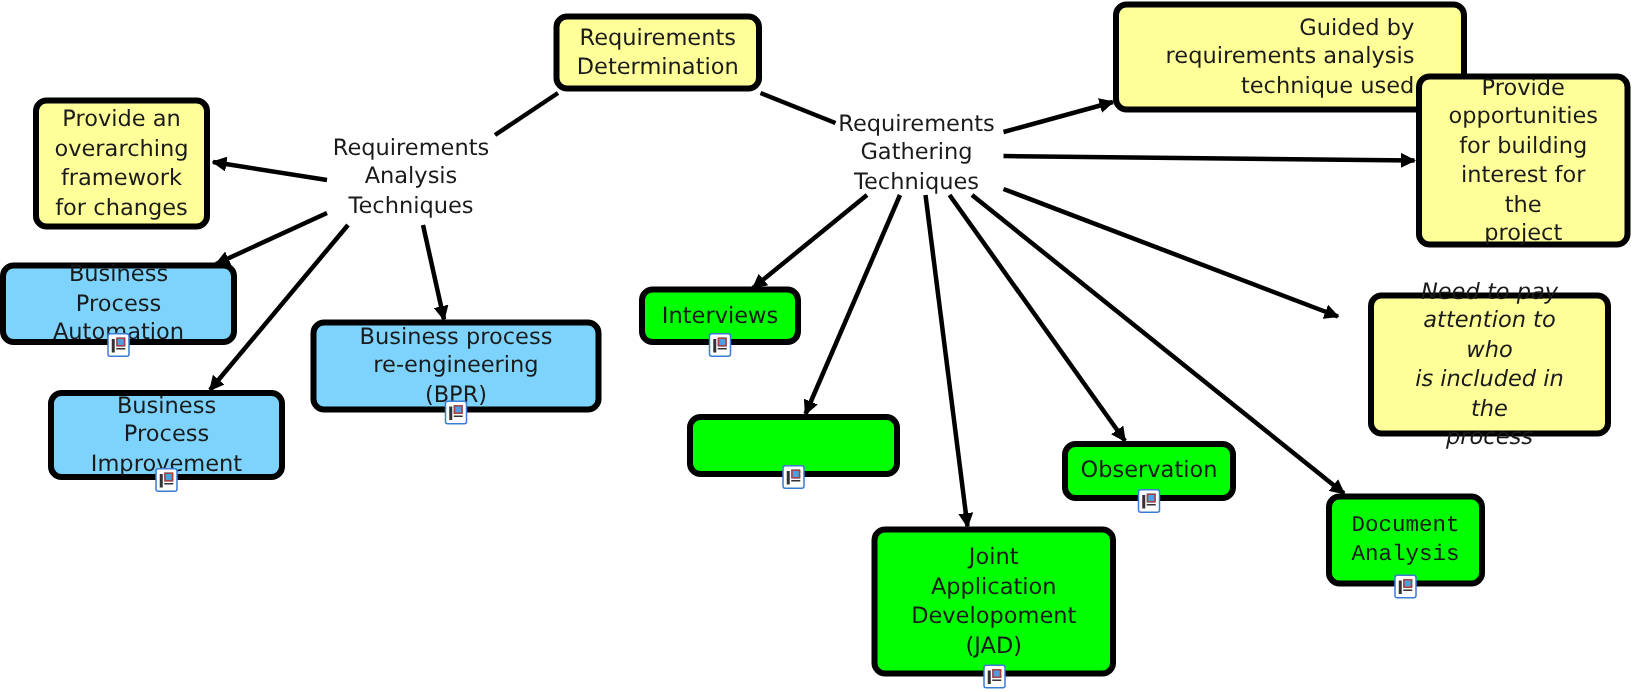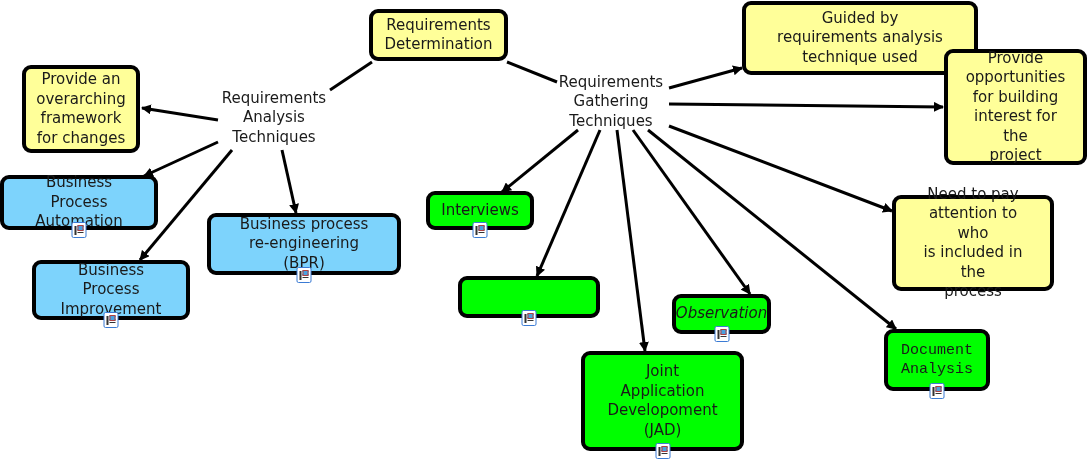--- a/index.html
+++ b/index.html
@@ -106,35 +106,35 @@
   <span class="doc-icon">
       <span class="lines">
         <i></i>
         <i></i>
         <i></i>
       </span>
       <span class="pic"></span>
     </span>
 </div>
 
-<div class="node yellow" id="n-guided-by" style="left:742px;top:1px;width:236px;height:74px;">
+<div class="node yellow" id="n-guided-by" style="left:742px;top:1px;width:236px;height:74px;text-align:right;">
   <span class="lbl">Guided by
 requirements analysis
 technique used</span>
 </div>
 
 <div class="node yellow" id="n-opportunities" style="left:944px;top:49px;width:143px;height:116px;">
   <span class="lbl">Provide
 opportunities
 for building
 interest for the
 project</span>
 </div>
 
-<div class="node yellow" id="n-pay-attention" style="left:892px;top:195px;width:162px;height:96px;">
+<div class="node yellow" id="n-pay-attention" style="left:912px;top:195px;width:162px;height:96px;font-style:italic;">
   <span class="lbl">Need to pay
 attention to who
 is included in the
 process</span>
 </div>
 
 <div class="node green" id="n-interviews" style="left:426px;top:191px;width:108px;height:39px;">
   <span class="lbl">Interviews</span>
   <span class="doc-icon">
       <span class="lines">
@@ -165,21 +165,21 @@
   <span class="doc-icon">
       <span class="lines">
         <i></i>
         <i></i>
         <i></i>
       </span>
       <span class="pic"></span>
     </span>
 </div>
 
-<div class="node green" id="n-observation" style="left:672px;top:294px;width:99px;height:40px;font-style:italic;">
+<div class="node green" id="n-observation" style="left:708px;top:294px;width:116px;height:40px;">
   <span class="lbl">Observation</span>
   <span class="doc-icon">
       <span class="lines">
         <i></i>
         <i></i>
         <i></i>
       </span>
       <span class="pic"></span>
     </span>
 </div>

